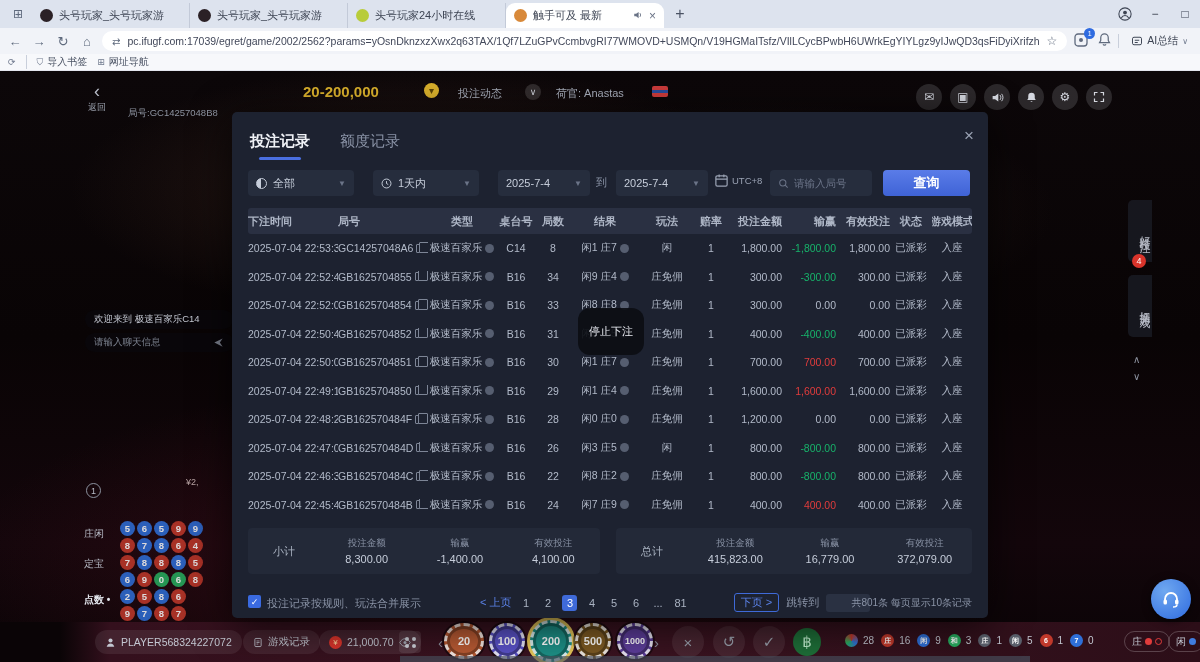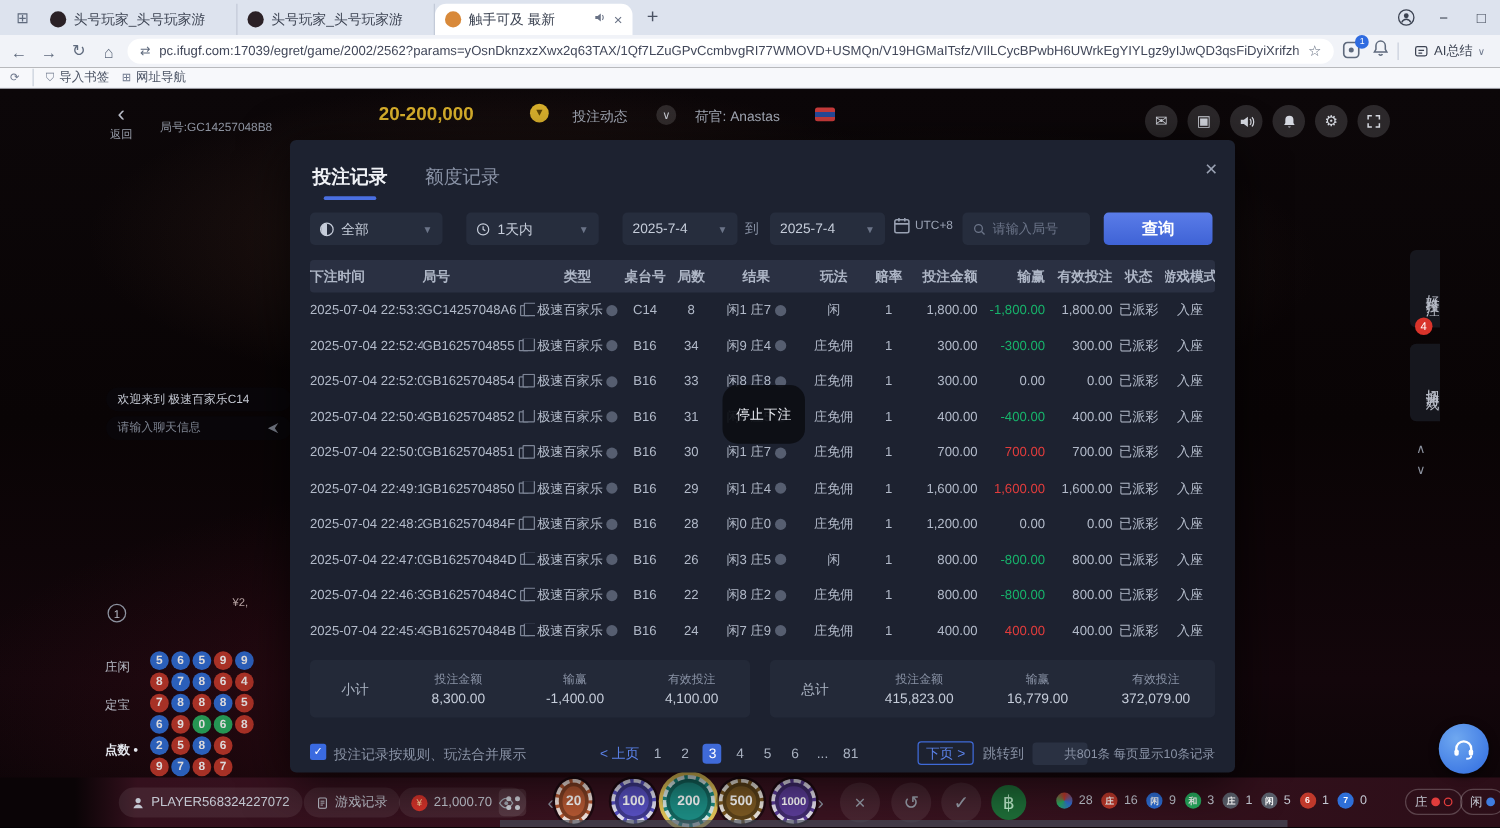--- a/index.html
+++ b/index.html
@@ -54,21 +54,21 @@
       radial-gradient(ellipse 500px 180px at 420px 120px, rgba(95,60,45,0.38), transparent 70%),
       radial-gradient(ellipse 420px 160px at 760px 140px, rgba(80,55,45,0.30), transparent 70%),
       radial-gradient(ellipse 700px 260px at 480px 500px, rgba(120,25,45,0.35), transparent 75%),
       linear-gradient(180deg, #0c0709 0%, #090405 45%, #13060b 80%, #0a0406 100%); }
 
   
   .g-head { position:absolute; left:0; top:0; width:1200px; height:58px; color:#cfd2da; }
   .g-back { position:absolute; left:94px; top:10px; font-size:18px; color:#b9bdc8; }
   .g-back-lb { position:absolute; left:88px; top:30px; font-size:9px; color:#9aa0ac; }
   .g-title { position:absolute; left:126px; top:9px; font-size:19px; font-weight:bold; color:#d6d9e0; }
-  .g-round { position:absolute; left:128px; top:25px; font-size:9.5px; color:#8d93a0; }
+  .g-round { position:absolute; left:128px; top:36px; font-size:9.5px; color:#8d93a0; }
   .g-range { position:absolute; left:303px; top:12px; font-size:15px; font-weight:bold; color:#d9b02c; }
   .coin { position:absolute; left:424px; top:12px; width:15px; height:15px; border-radius:50%;
     background:#d9b02c; color:#5c4404; font-size:10px; display:flex; align-items:center; justify-content:center; }
   .g-dyn { position:absolute; left:458px; top:15px; font-size:11px; color:#a7adba; }
   .circ-caret { position:absolute; left:525px; top:13px; width:16px; height:16px; border-radius:50%;
     background:rgba(255,255,255,0.14); color:#cfd2da; font-size:9px; display:flex; align-items:center; justify-content:center; }
   .g-dealer { position:absolute; left:556px; top:15px; font-size:11px; color:#a7adba; }
   .flag { position:absolute; left:652px; top:15px; width:16px; height:11px; border-radius:2px;
     background:linear-gradient(180deg,#ca3b3b 34%,#274b9b 34%, #274b9b 66%, #ca3b3b 66%); }
   .g-logo { position:absolute; left:822px; top:2px; width:62px; height:52px; text-align:center; }
@@ -201,20 +201,24 @@
   <div class="tabstrip">
     <span class="ts-btn">⊞</span>
     <div class="tabs" id="tab-list">
         <div class="tab">
           <div class="fav" style="background: rgb(43, 33, 38);"></div>
           <div class="t-title">头号玩家_头号玩家游</div>
         </div>
         <div class="tab">
           <div class="fav" style="background: rgb(43, 33, 38);"></div>
           <div class="t-title">头号玩家_头号玩家游</div>
+        </div>
+        <div class="tab">
+          <div class="fav" style="background: rgb(184, 204, 58);"></div>
+          <div class="t-title">头号玩家24小时在线</div>
         </div>
         <div class="tab active">
           <div class="fav" style="background: rgb(216, 137, 58);"></div>
           <div class="t-title">触手可及 最新</div>
           <div><svg width="10" height="10" viewBox="0 0 16 16">
               <path d="M2 6h3l4-3v10l-4-3H2z" fill="#6a7386"></path>
               <path d="M11 5c1.5 1.5 1.5 4.5 0 6" stroke="#6a7386" fill="none" stroke-width="1.4"></path>
             </svg></div>
           <div class="t-x">×</div>
         </div>
@@ -393,21 +397,21 @@
           </svg>
       </div>
       <div class="dice-ic">
           <i></i>
           <i></i>
           <i></i>
           <i></i>
         </div>
       <span class="chev" style="left:438px;">‹</span>
       <div id="chip-row">
-          <div class="chip" style="left: 444px; top: 1px; width: 30px; height: 36px; background: rgb(184, 90, 51); font-size: 11px;">20</div>
+          <div class="chip" style="left: 444px; top: 1px; width: 40px; height: 36px; background: rgb(184, 90, 51); font-size: 11px;">20</div>
           <div class="chip" style="left: 489px; top: 1px; width: 36px; height: 36px; background: rgb(90, 82, 199); font-size: 11px;">100</div>
           <div class="chip sel" style="left: 530px; top: -2px; width: 42px; height: 42px; background: rgb(29, 143, 134); font-size: 11px;">200</div>
           <div class="chip" style="left: 575px; top: 1px; width: 36px; height: 36px; background: rgb(125, 90, 35); font-size: 11px;">500</div>
           <div class="chip" style="left: 617px; top: 1px; width: 36px; height: 36px; background: rgb(92, 61, 153); font-size: 9px;">1000</div>
         </div>
       <span class="chev" style="left:654px;">›</span>
       <span class="act" style="left:672px;">×</span>
       <span class="act" style="left:713px;">↺</span>
       <span class="act" style="left:753px;">✓</span>
       <span class="act green" style="left:793px;width:28px;height:28px;top:6px;">฿</span>

